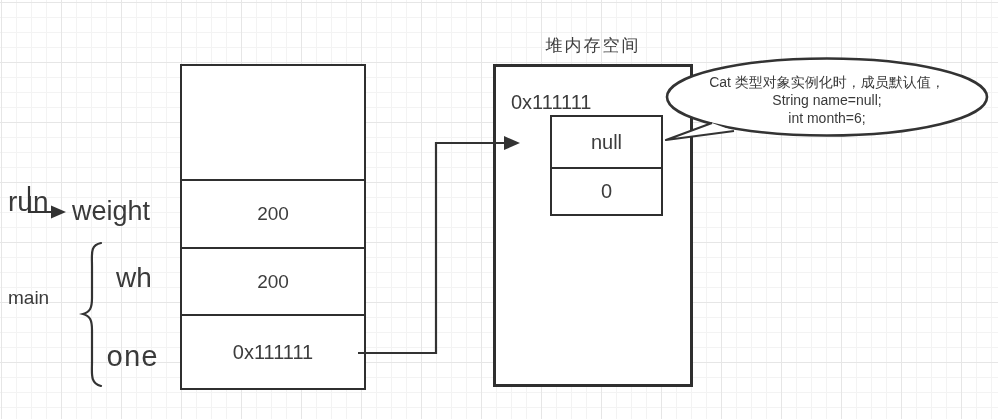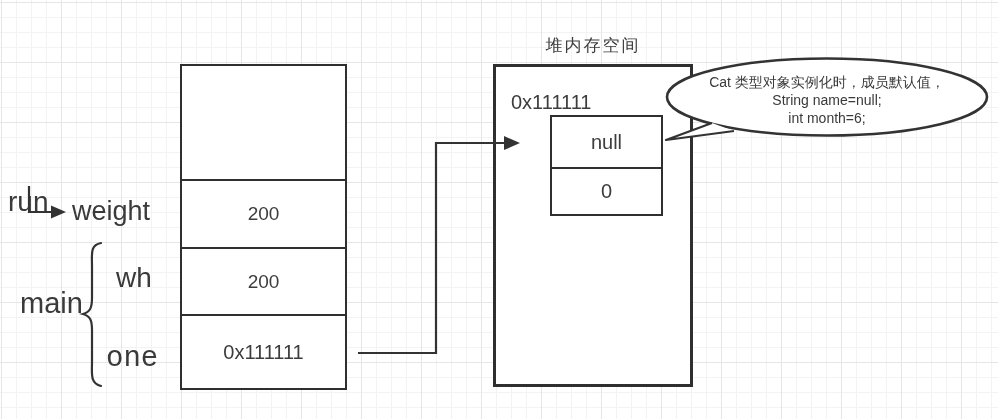--- a/index.html
+++ b/index.html
@@ -33,21 +33,21 @@
   }
 
   .box {
     position: absolute;
     background: #ffffff;
     border: 2px solid #2f2f2f;
     z-index: 1;
   }
 
   
-  .stack-box { left: 180px; top: 64px; width: 167px; height: 326px;
+  .stack-box { left: 180px; top: 64px; width: 186px; height: 326px;
     display: flex; flex-direction: column; }
   .stack-cell { display: flex; align-items: center; justify-content: center;
     font-size: 20px; color: #3d3d3d; }
   .stack-cell + .stack-cell { border-top: 2px solid #2f2f2f; }
   .stack-cell.c1 { height: 113px; }
   .stack-cell.c2 { height: 68px; font-size: 19px; }
   .stack-cell.c3 { height: 67px; font-size: 19px; }
   .stack-cell.c4 { flex: 1; }
 
   
@@ -59,21 +59,21 @@
   .object-cell { display: flex; align-items: center; justify-content: center;
     font-size: 20px; color: #3d3d3d; }
   .object-cell.f1 { height: 50px; }
   .object-cell.f2 { flex: 1; border-top: 2px solid #2f2f2f; }
 
   
   .hand-label { position: absolute; color: #3a3a3a; z-index: 2; white-space: nowrap; }
   .lbl-run    { left: 8px;   top: 158px; font-size: 28px; margin-top: 28px; }
   .lbl-weight { left: 72px;  top: 196px; font-size: 27px; }
   .lbl-wh     { left: 116px; top: 262px; font-size: 28px; }
-  .lbl-main   { left: 20px;   top: 287px; font-size: 29px; }
+  .lbl-main   { left: 8px;   top: 287px; font-size: 19px; }
   .lbl-one    { left: 106px; top: 342px; font-size: 29px; font-family: Liberation Mono, monospace; }
 
   
   .overlay { position: absolute; left: 0; top: 0; width: 998px; height: 419px;
     z-index: 3; pointer-events: none; }
 
   
   .callout-text {
     position: absolute; left: 671px; top: 73px; width: 312px;
     z-index: 4; text-align: center; font-size: 14px; line-height: 18px;

